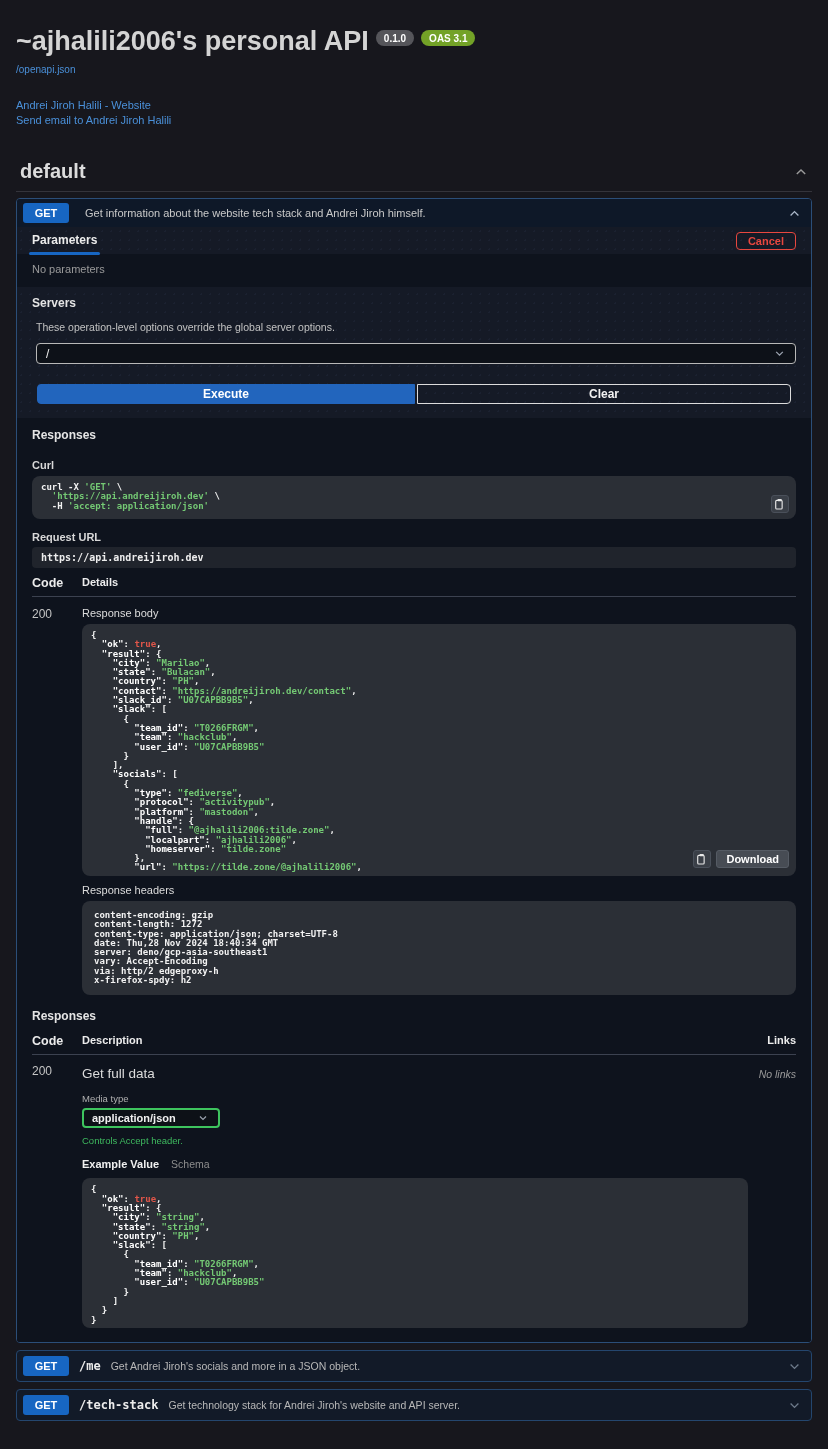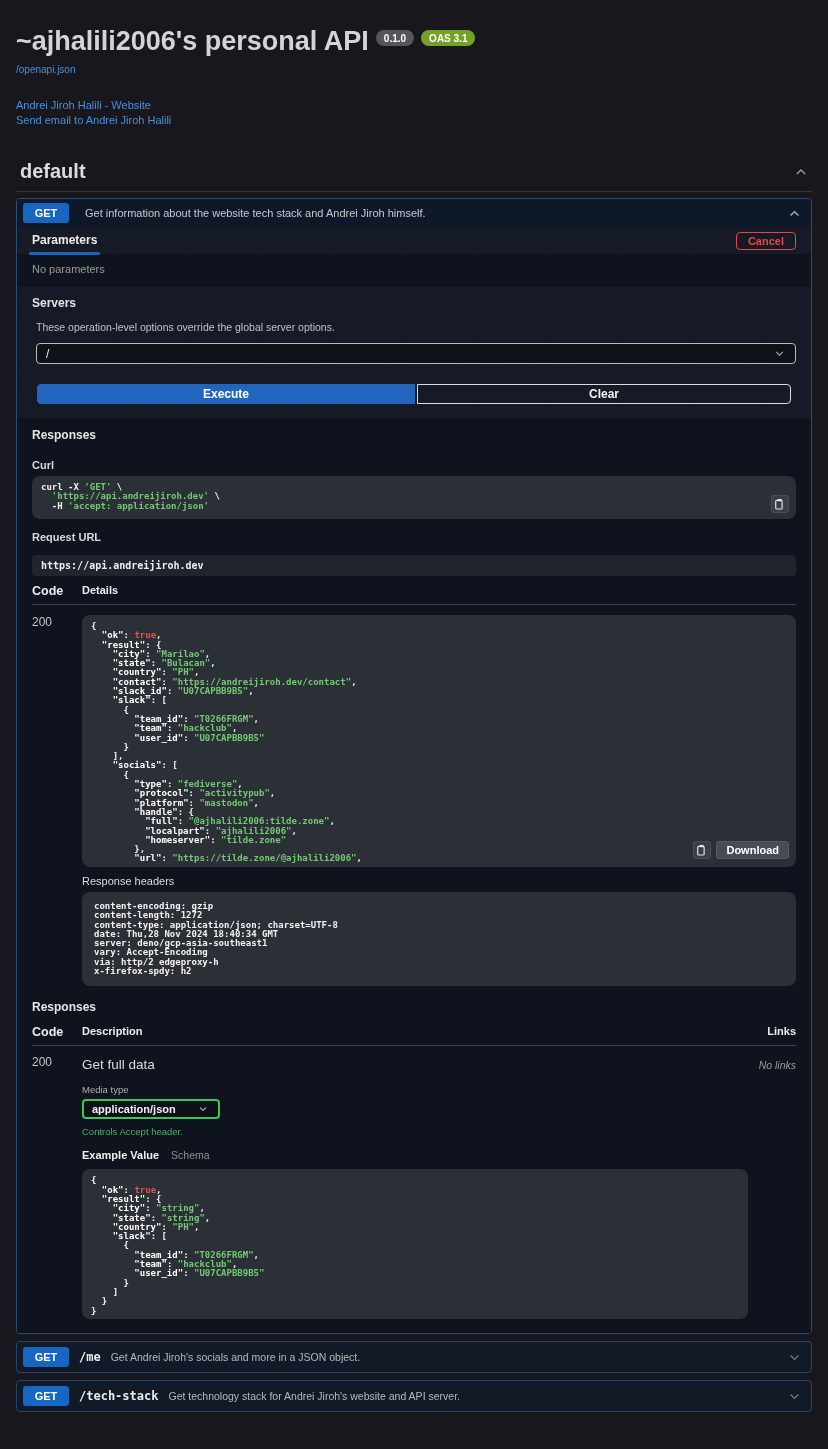--- a/index.html
+++ b/index.html
@@ -56,21 +56,21 @@
   .responses-inner { padding:0 15px 14px; }
   .sm-label { font-size:11px; font-weight:bold; color:#d8d8d8; }
   .curl-label { padding:8px 0 5px; }
   .codeblock { position:relative; background:#2b2f36; border-radius:8px; padding:7px 9px; }
   .codeblock pre { font-family:"DejaVu Sans Mono", monospace; font-size:9px; line-height:9.3px;
                    font-weight:bold; color:#f2f2f2; white-space:pre; overflow:hidden; }
   .ts { color:#74c974; } .tk { color:#ffffff; } .tb { color:#e0564a; }
   .curl-block { margin-bottom:10px; min-height:43px; }
   .icon-btn { position:absolute; right:7px; bottom:6px; width:18px; height:18px; background:#3a3f47;
               border:1px solid #4a505a; border-radius:3px; display:flex; align-items:center; justify-content:center; cursor:pointer; }
-  .url-label { padding:2px 0 12px; }
+  .url-label { padding:2px 0 4px; }
   .urlblock { background:#20242c; border-radius:4px; padding:5px 9px; margin-bottom:6px;
               font-family:"DejaVu Sans Mono", monospace; font-size:10px; font-weight:bold; color:#ededed; }
   .server-resp-label { padding:2px 0 8px; }
   .tbl-head { display:flex; align-items:flex-start; padding:2px 0 6px; }
   .tbl-head .col-code { width:50px; font-size:12.5px; font-weight:bold; color:#ececec; }
   .tbl-head .col-grow { flex:1; font-size:11px; font-weight:bold; color:#ececec; }
   .tbl-head .col-links { font-size:11px; font-weight:bold; color:#ececec; }
   .tbl-rule { border:none; border-top:1px solid #3c4250; }
   .resp-row { display:flex; padding-top:10px; }
   .resp-row .col-code { width:50px; font-size:12px; color:#c4c4c4; }
@@ -190,20 +190,21 @@
 
         <div class="tbl-head">
           <span class="col-code">Code</span>
           <span class="col-grow">Details</span>
         </div>
         <hr class="tbl-rule">
 
         <div class="resp-row">
           <div class="col-code">200</div>
           <div class="col-details">
+            <div class="sm-label body-label">Response body</div>
             <div class="codeblock body-block">
               <pre id="resp-body-code">{
   <span class="tk">"ok"</span>: <span class="tb">true</span>,
   <span class="tk">"result"</span>: {
     <span class="tk">"city"</span>: <span class="ts">"Marilao"</span>,
     <span class="tk">"state"</span>: <span class="ts">"Bulacan"</span>,
     <span class="tk">"country"</span>: <span class="ts">"PH"</span>,
     <span class="tk">"contact"</span>: <span class="ts">"https://andreijiroh.dev/contact"</span>,
     <span class="tk">"slack_id"</span>: <span class="ts">"U07CAPBB9B5"</span>,
     <span class="tk">"slack"</span>: [

